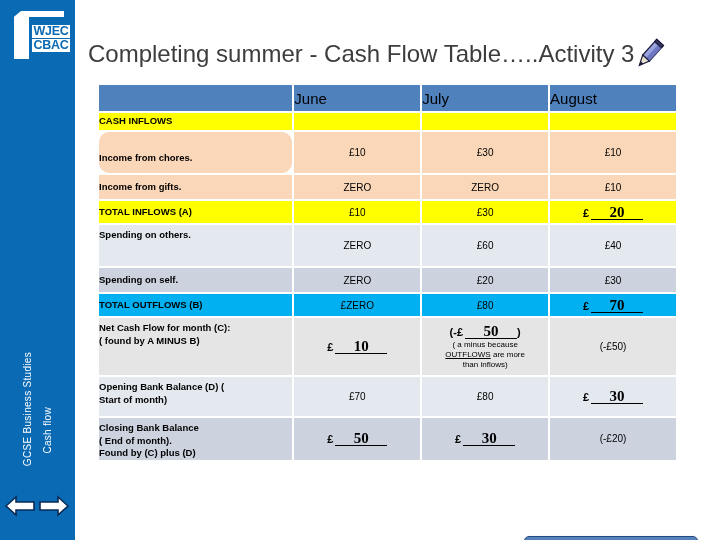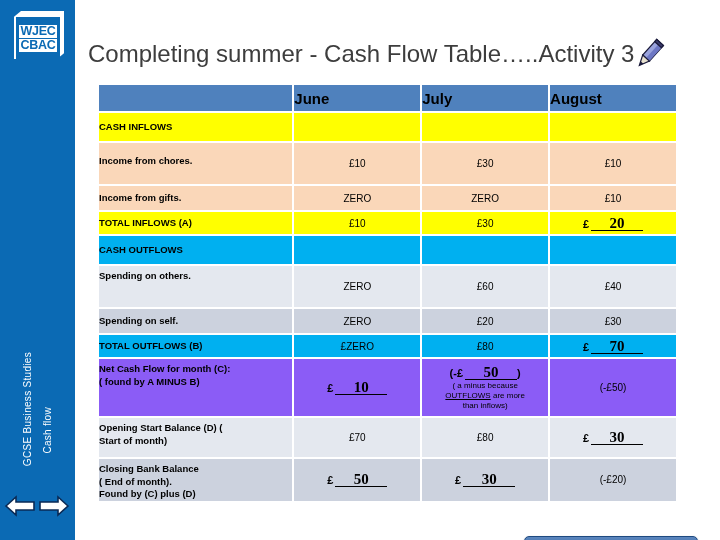--- a/index.html
+++ b/index.html
@@ -15,21 +15,21 @@
   }
   #logo{
     position:absolute;left:14px;top:11px;width:50px;height:48px;
   }
   #logo .cube{
     position:absolute;left:0;top:0;width:50px;height:48px;
     background:#ffffff;
     clip-path:polygon(0% 12%, 14% 0%, 100% 0%, 100% 88%, 86% 100%, 0% 100%);
   }
   #logo .face{
-    position:absolute;left:2px;top:6px;width:44px;height:42px;
+    position:absolute;left:15px;top:6px;width:44px;height:42px;
     background:#0b6ab4;
     display:flex;flex-direction:column;align-items:center;justify-content:center;
   }
   #logo .face span{
     display:block;background:#ffffff;color:#0b6ab4;
     font-weight:bold;font-size:12.5px;line-height:13px;
     letter-spacing:-0.3px;padding:0 2px;margin:0.5px 0;
     font-family:"Liberation Sans", sans-serif;
   }
   .vlabel{
@@ -64,34 +64,34 @@
     overflow:hidden;
   }
   .c-label{width:192px;}
   .c-mon{width:125px;}
   .lbl{padding:3px 0 3px 6px;font-weight:bold;line-height:12.5px;}
   .val{text-align:center;font-weight:normal;font-size:10px;}
 
   
   .r-head td{background:#4f81bd;height:26px;}
   .r-head .mh{
-    color:#ffffff;font-weight:bold;font-size:15px;padding-left:6px;
+    color:#ffffff;font-weight:normal;font-size:15px;padding-left:6px;
     text-align:left;
   }
   .r-yellow td{background:#ffff00;}
   .r-peach td{background:#fad7b9;}
   .r-peach2 td{background:#fad7b9;}
   .r-cyan td{background:#00b0f0;}
   .r-grey1 td{background:#e4e8ef;}
   .r-grey2 td{background:#ccd2de;}
-  .r-pink td{background:#8b5cf6;margin-top:8px;}
+  .r-pink td{background:#e5e5e5;margin-top:8px;}
   .r-grey3 td{background:#e4e8ef;}
   .r-grey4 td{background:#ccd2de;}
 
-  .h-band{height:28px;border-radius:8px;}
+  .h-band{height:17px;border-radius:8px;}
   .h-tall{height:41px;}
   .h-mid{height:24px;}
   .h-tot{height:22px;margin-left:12px;}
   .h-net{height:57px;}
   .h-open{height:39px;}
   .h-close{height:40px;}
 
   
   .hw{
     font-family:"Liberation Serif", serif;
@@ -180,21 +180,21 @@
     </tr>
 
     <tr class="r-yellow h-band">
       <td class="lbl">CASH INFLOWS</td>
       <td class="val"></td>
       <td class="val"></td>
       <td class="val"></td>
     </tr>
 
     <tr class="r-peach h-tall">
-      <td class="lbl" style="vertical-align:top;padding-top:12px;">Income from chores.</td>
+      <td class="lbl" style="vertical-align:top;padding-top:20px;border-radius:10px;">Income from chores.</td>
       <td class="val">£10</td>
       <td class="val">£30</td>
       <td class="val">£10</td>
     </tr>
 
     <tr class="r-peach2 h-mid">
       <td class="lbl">Income from gifts.</td>
       <td class="val">ZERO</td>
       <td class="val">ZERO</td>
       <td class="val">£10</td>
@@ -202,26 +202,20 @@
 
     <tr class="r-yellow h-tot">
       <td class="lbl">TOTAL INFLOWS (A)</td>
       <td class="val">£10</td>
       <td class="val">£30</td>
       <td class="val">
         <span class="pd">£</span><span class="hw">20</span>
       </td>
     </tr>
 
-    <tr class="r-cyan h-band">
-      <td class="lbl">CASH OUTFLOWS</td>
-      <td class="val"></td>
-      <td class="val"></td>
-      <td class="val"></td>
-    </tr>
 
     <tr class="r-grey1 h-tall">
       <td class="lbl" style="vertical-align:top;padding-top:4px;">Spending on others.</td>
       <td class="val">ZERO</td>
       <td class="val">£60</td>
       <td class="val">£40</td>
     </tr>
 
     <tr class="r-grey2 h-mid">
       <td class="lbl">Spending on self.</td>
@@ -256,21 +250,21 @@
           <u>OUTFLOWS</u>
           <span>are more</span><br>
           <span>than inflows)</span>
         </div>
       </td>
       <td class="val">(-£50)</td>
     </tr>
 
     <tr class="r-grey3 h-open">
       <td class="lbl" style="vertical-align:top;padding-top:4px;">
-        <div>Opening Start Balance (D)        (</div>
+        <div>Opening Bank Balance (D)        (</div>
         <div>Start of month)</div>
       </td>
       <td class="val">£70</td>
       <td class="val">£80</td>
       <td class="val">
         <span class="pd">£</span><span class="hw">30</span>
       </td>
     </tr>
 
     <tr class="r-grey4 h-close">

